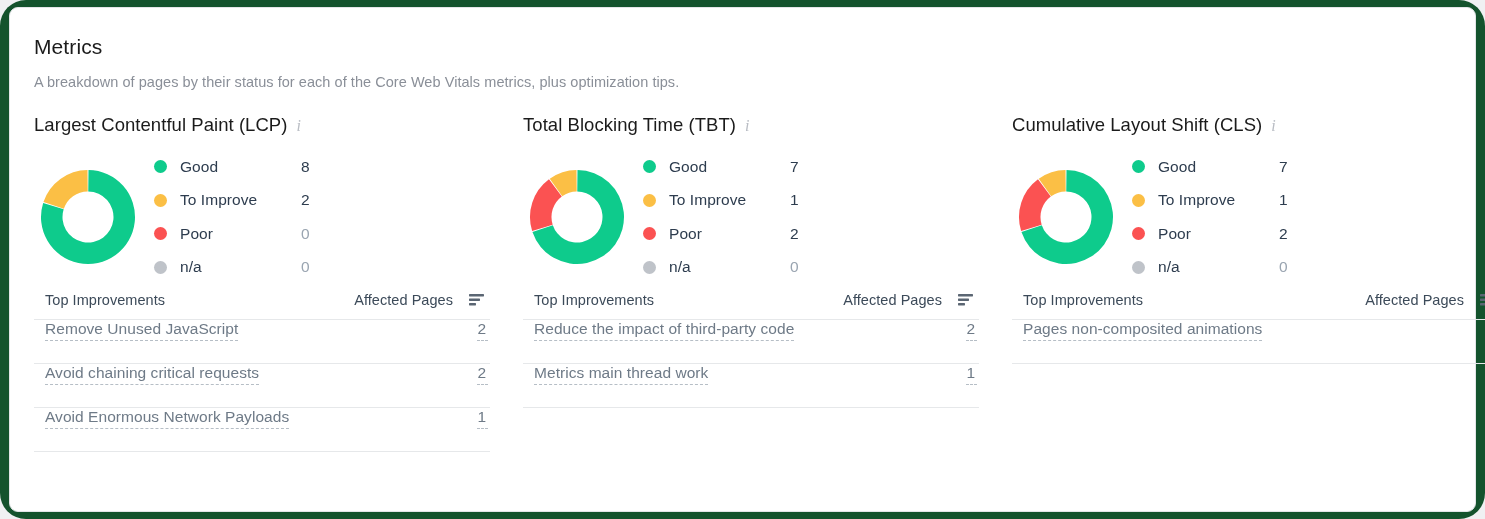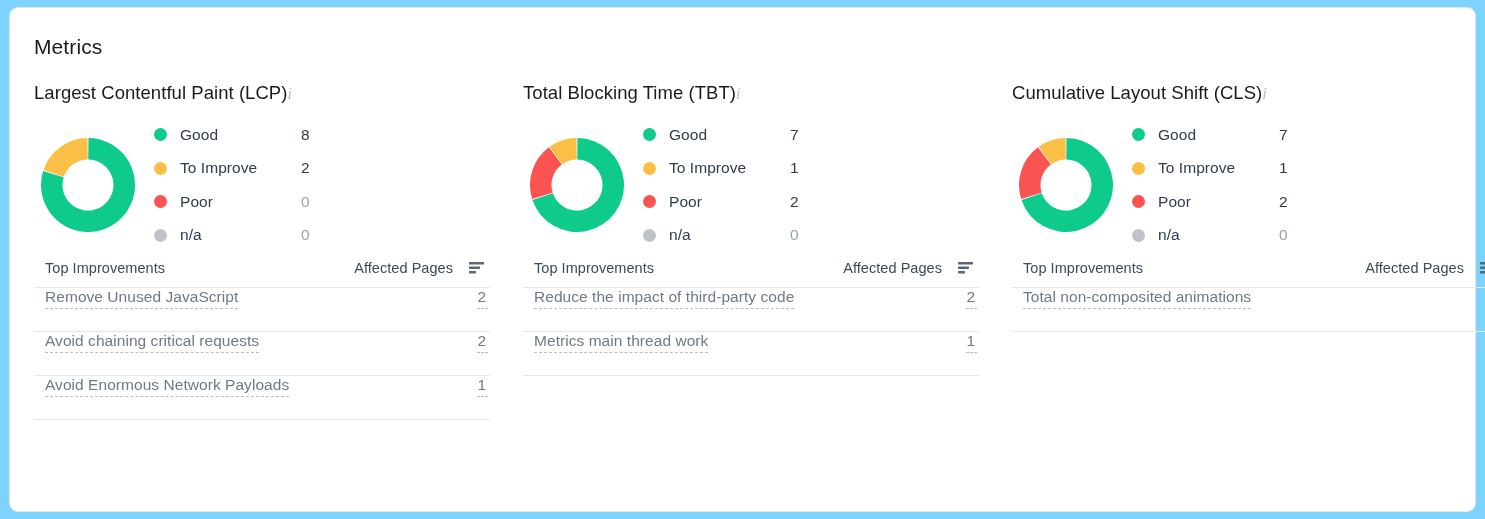--- a/index.html
+++ b/index.html
@@ -5,22 +5,23 @@
   * { box-sizing: border-box; }
   html, body {
     margin: 0; padding: 0;
     background: #f0f1f3;
     font-family: "Liberation Sans", sans-serif;
     -webkit-font-smoothing: antialiased;
   }
   .screen {
     width: 1485px; height: 519px;
     position: relative;
-    background: #7dd3fc;
+    background: #14532d;
     overflow: hidden;
+    border-radius: 26px;
   }
   .card {
     position: absolute;
     left: 9px; top: 7px;
     width: 1467px; height: 505px;
     background: #ffffff;
     border: 1px solid #e3e5e8;
     border-radius: 9px;
   }
   .card-head { padding: 26px 24px 0 24px; }
@@ -47,20 +48,21 @@
   .col {
     width: 489px;
     flex: 0 0 489px;
     padding-right: 33px;
   }
   .col:last-child { padding-right: 0; }
 
   .metric-title-row {
     display: flex;
     align-items: baseline;
+    gap: 9px;
     height: 24px;
   }
   .metric-title {
     font-size: 18.5px;
     color: #1b1b1b;
     font-weight: 400;
     letter-spacing: .05px;
     white-space: nowrap;
   }
   .info-icon {
@@ -164,20 +166,21 @@
   }
 </style>
 </head>
 <body>
 
 <div class="screen">
   <div class="card">
 
     <div class="card-head">
       <h1 class="card-title">Metrics</h1>
+      <p class="card-sub">A breakdown of pages by their status for each of the Core Web Vitals metrics, plus optimization tips.</p>
     </div>
 
     <div class="columns" id="columns">
         <div class="col">
           <div class="metric-title-row">
             <span class="metric-title">Largest Contentful Paint (LCP)</span>
             <span class="info-icon">i</span>
           </div>
           <div class="chart-row">
             <div class="donut-wrap">
@@ -335,20 +338,20 @@
               <span class="th-right">
                 <span class="th-label">Affected Pages</span>
                 <svg width="16" height="12" viewBox="0 0 16 12" class="sort-icon">
                   <rect x="0" y="0" width="15" height="2.4" rx="0.6" fill="#5b6673"></rect>
                   <rect x="0" y="4.5" width="11" height="2.4" rx="0.6" fill="#5b6673"></rect>
                   <rect x="0" y="9" width="7" height="2.4" rx="0.6" fill="#5b6673"></rect>
                 </svg>
               </span>
             </div>
             <div class="trow">
-              <a class="row-link">Total non-composited animations</a>
+              <a class="row-link">Pages non-composited animations</a>
             </div>
           </div>
         </div>
       </div>
 
   </div>
 </div>
 
 </body></html>

